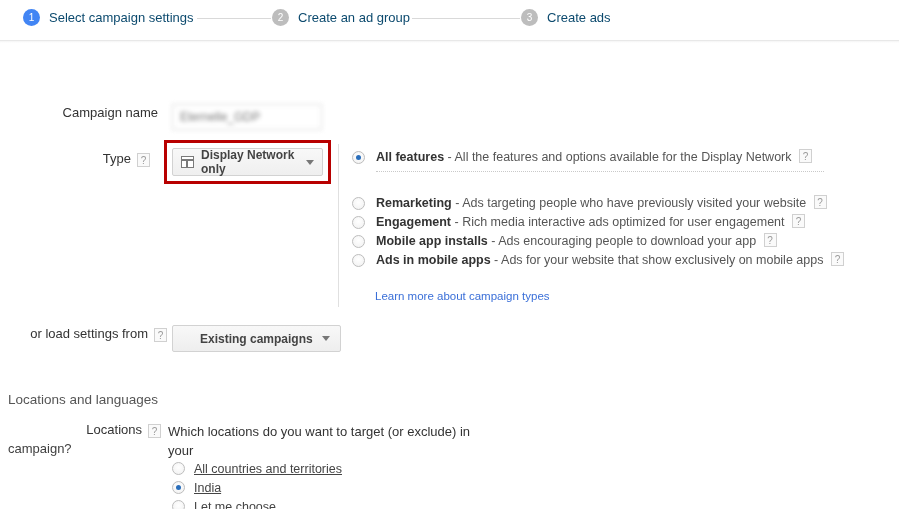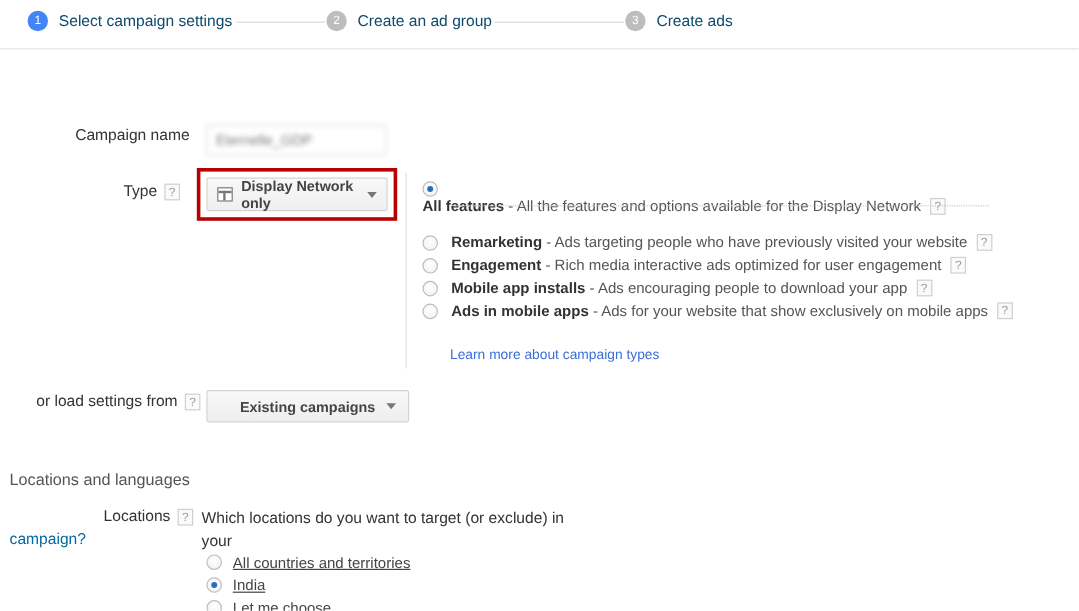--- a/index.html
+++ b/index.html
@@ -171,21 +171,21 @@
   
   .type-options { position: absolute; left: 352px; top: 108px; width: 500px; }
   .opt {
     display: flex;
     align-items: flex-start;
     margin-bottom: 2px;
     font-size: 12.5px;
     line-height: 17px;
     color: #555555;
   }
-  .opt-first { margin-bottom: 0; flex-direction: column; }
+  .opt-first { margin-bottom: 16px; }
   .radio {
     width: 13px; height: 13px;
     border-radius: 50%;
     border: 1px solid #bdbdbd;
     background: radial-gradient(circle at 50% 40%, #ffffff 0%, #f0f0f0 100%);
     flex: none;
     margin-right: 11px;
     margin-top: 2px;
     position: relative;
     cursor: pointer;
@@ -251,21 +251,21 @@
     left: 168px; top: 381px;
     width: 330px;
     font-size: 13px;
     color: #333333;
     line-height: 19px;
   }
   .loc-question-wrap {
     position: absolute;
     left: 8px; top: 400px;
     font-size: 13px;
-    color: #0369a1;
+    color: #404040;
   }
 
   .loc-options { position: absolute; left: 172px; top: 418px; }
   .loc-opt {
     display: flex;
     align-items: center;
     height: 19px;
     font-size: 12.5px;
     color: #444444;
     text-decoration: underline;

